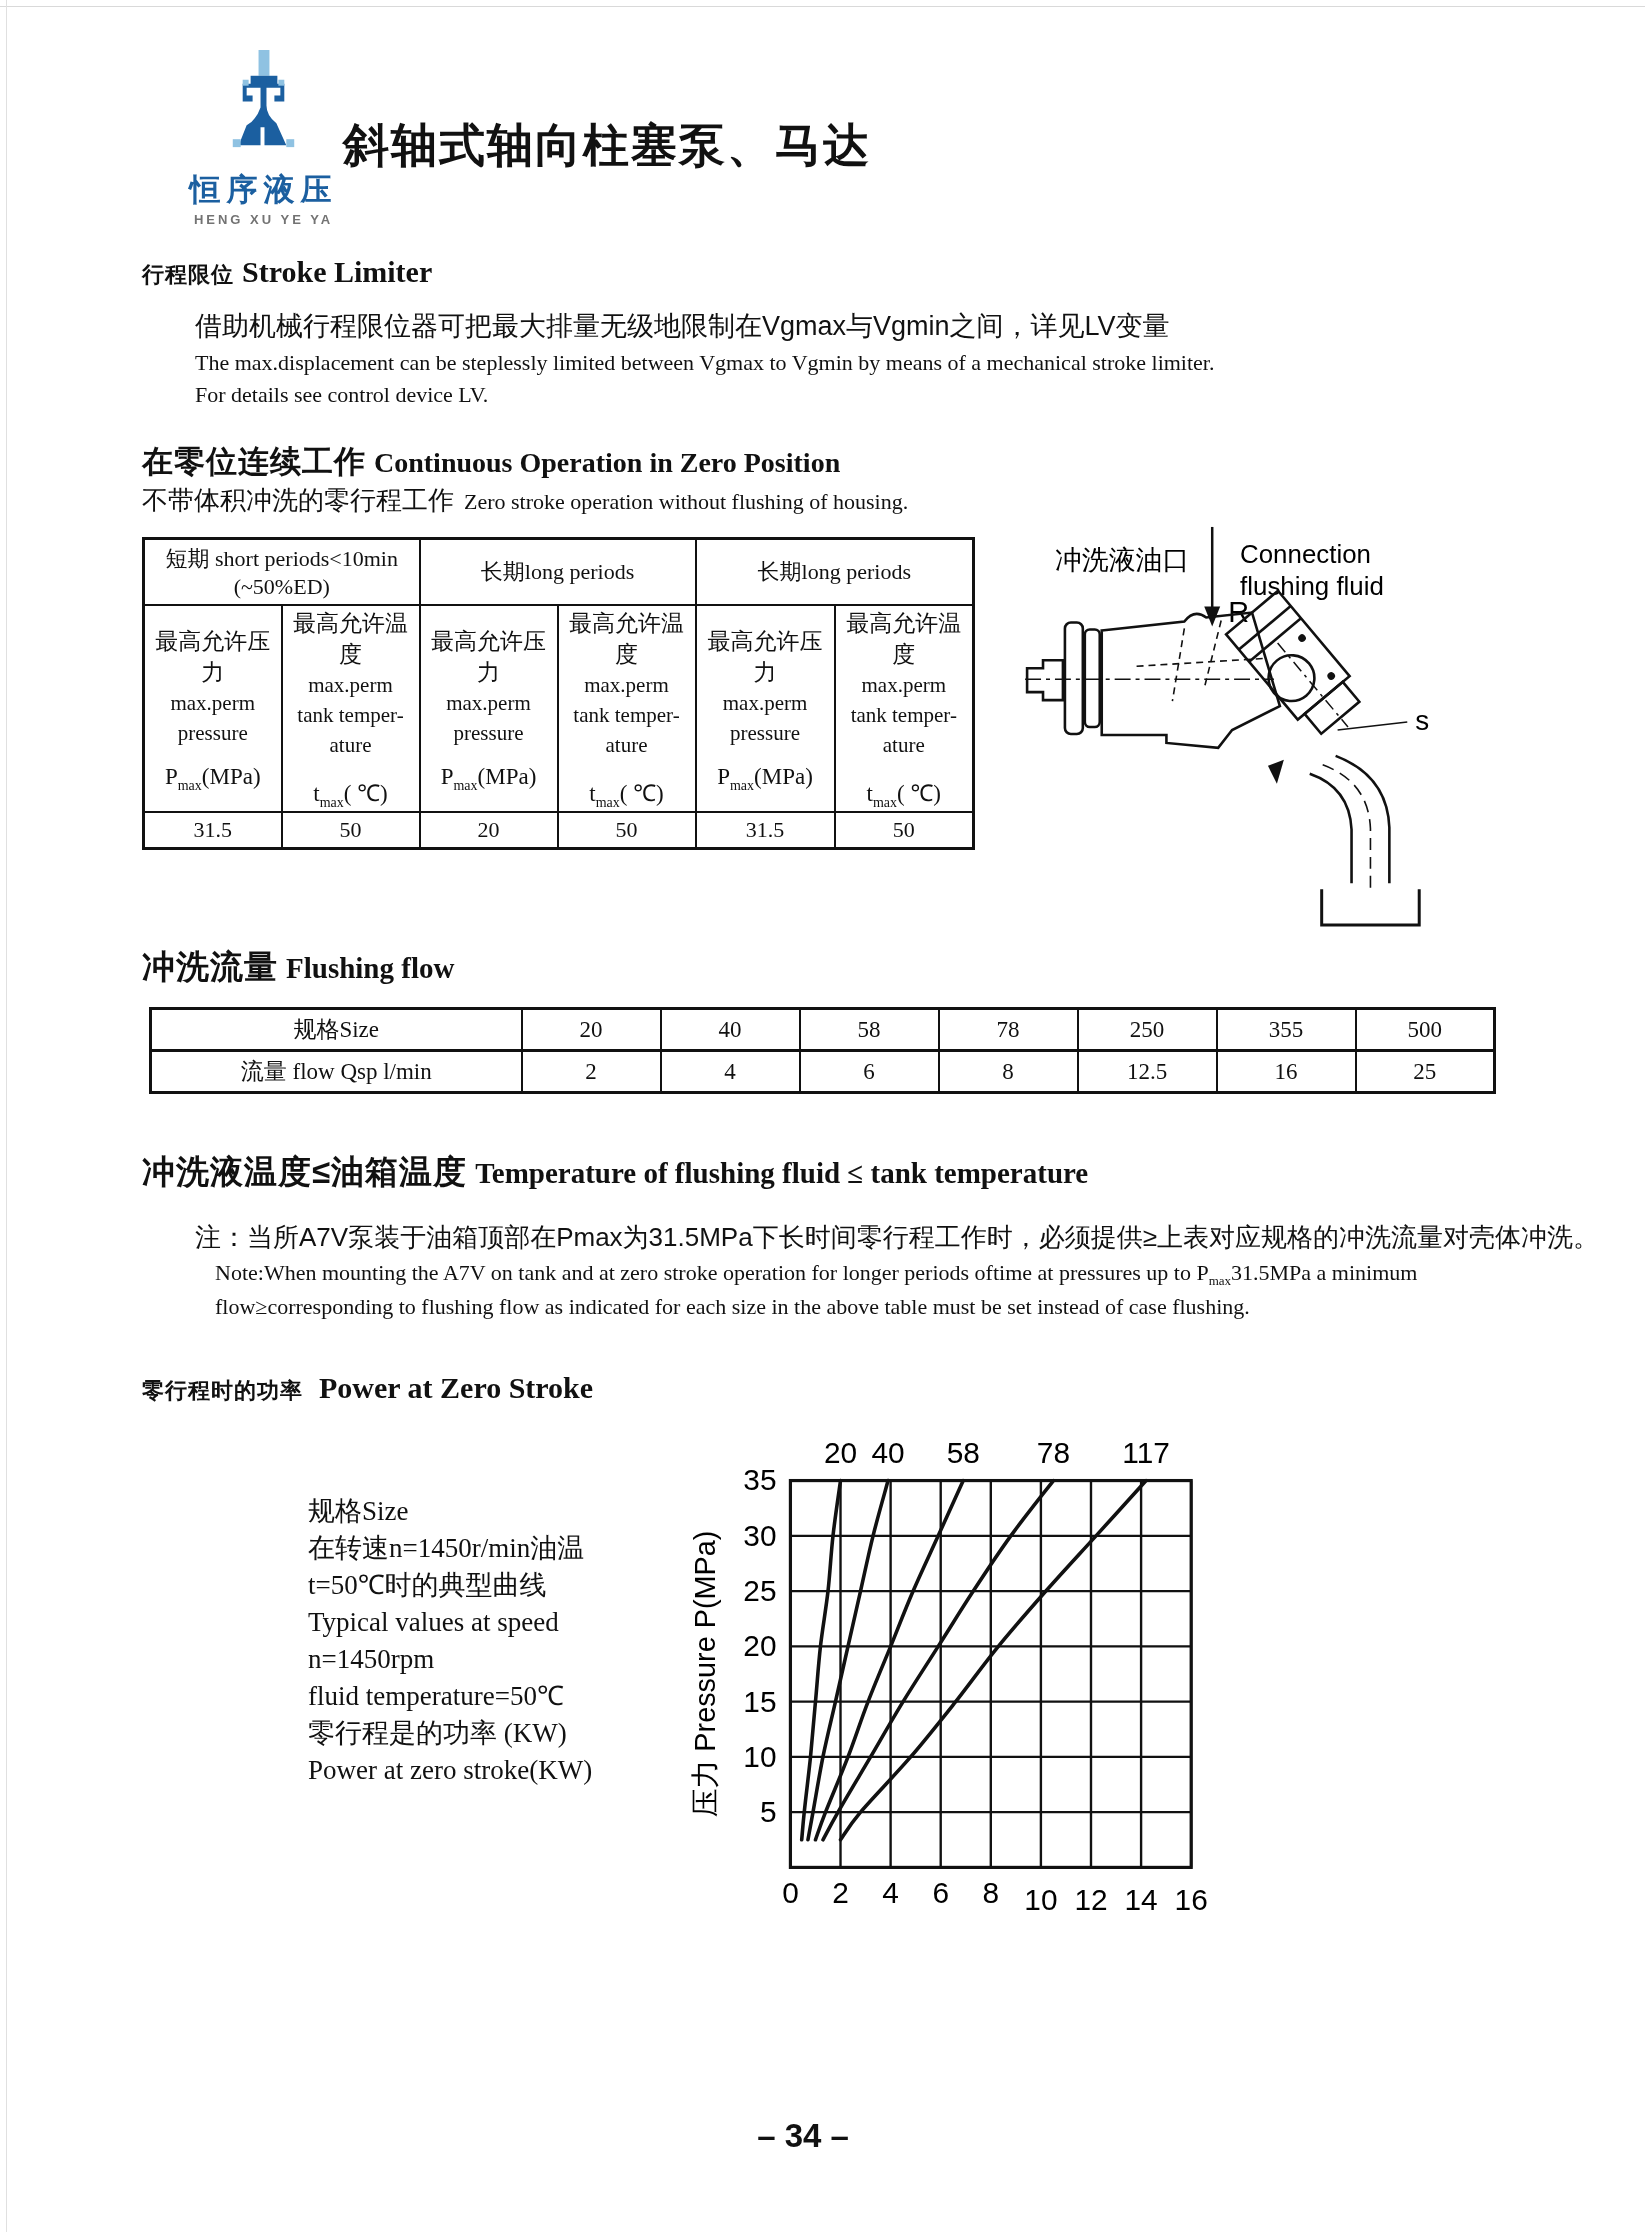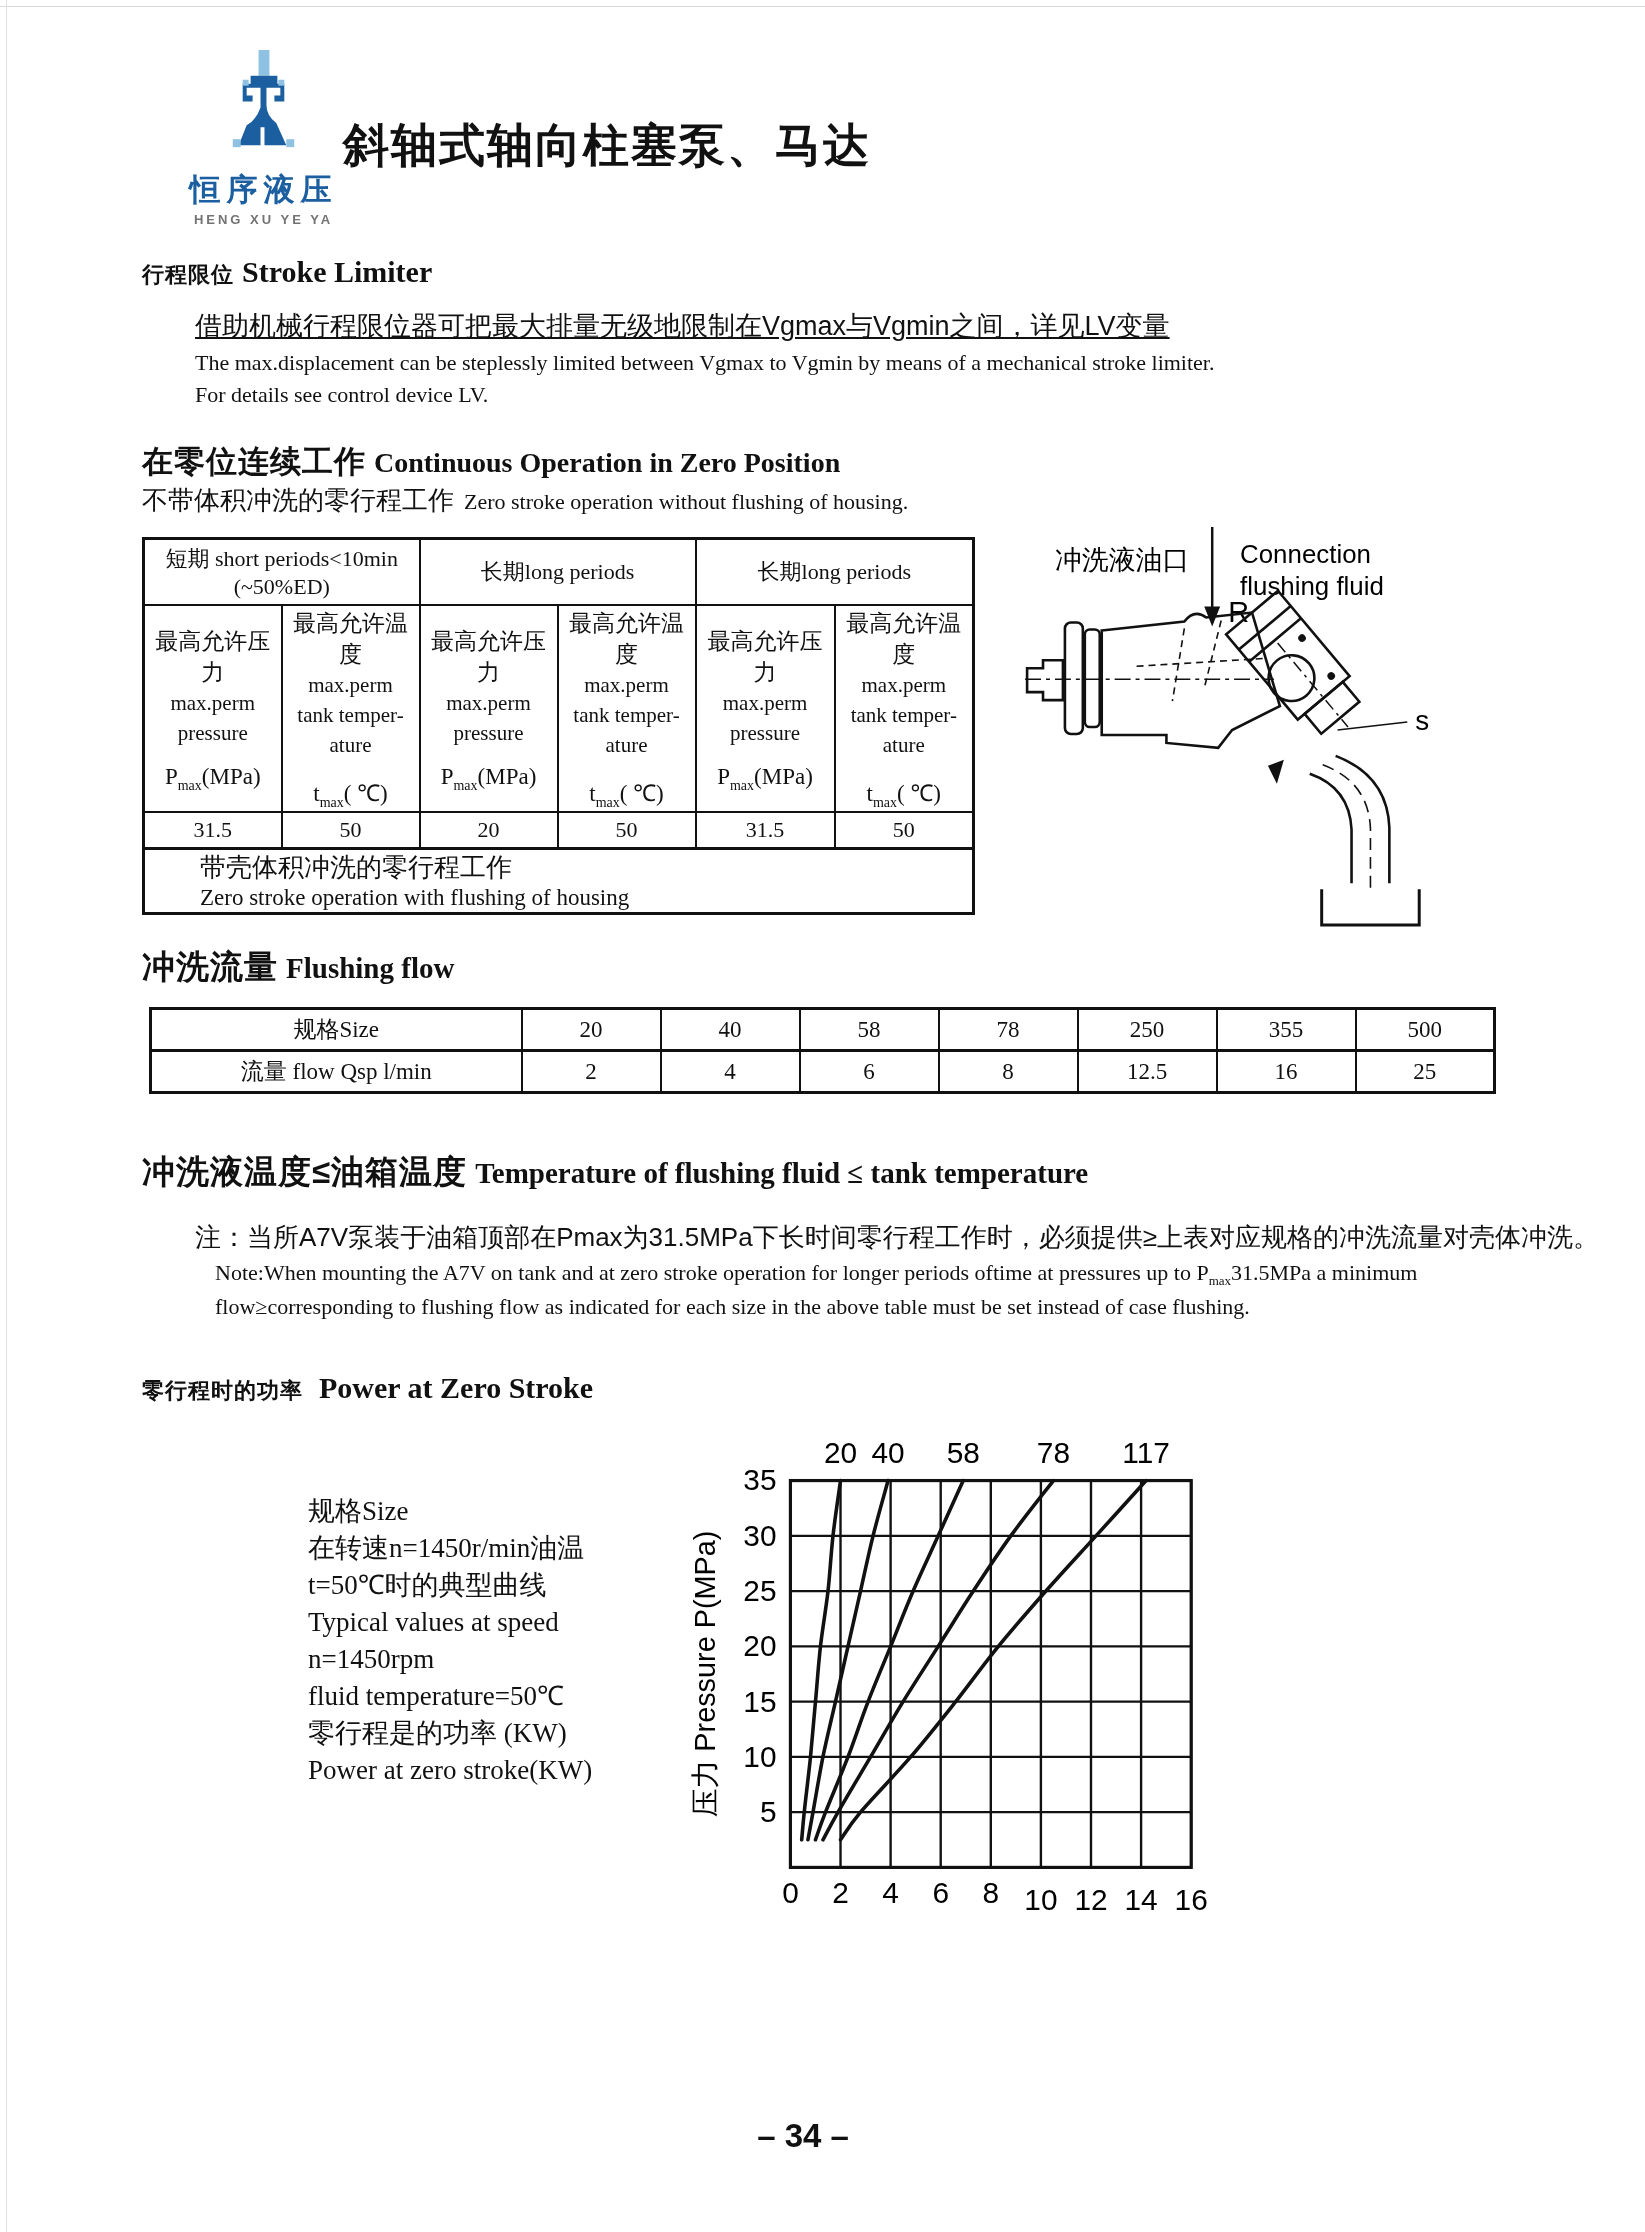--- a/index.html
+++ b/index.html
@@ -72,21 +72,21 @@
     <div class="logo-cn">恒序液压</div>
     <div class="logo-en">HENG XU YE YA</div>
   </div>
 
   <div class="abs page-title">斜轴式轴向柱塞泵、马达</div>
 
   <div class="abs h-row" style="left:142px;top:255px;">
     <span class="h-cn">行程限位</span>
     <span class="h-en">Stroke Limiter</span>
   </div>
-  <div class="abs cn-text" style="left:195px;top:308px;text-decoration:underline;">借助机械行程限位器可把最大排量无级地限制在Vgmax与Vgmin之间，详见LV变量</div>
+  <div class="abs cn-text" style="left:195px;top:308px;">借助机械行程限位器可把最大排量无级地限制在Vgmax与Vgmin之间，详见LV变量</div>
   <div class="abs en-text" style="left:195px;top:350px;">The max.displacement can be steplessly limited between Vgmax to Vgmin by means of a mechanical stroke  limiter.</div>
   <div class="abs en-text" style="left:195px;top:382px;">For details see control device LV.</div>
 
   <div class="abs h-row" style="left:142px;top:441px;">
     <span class="h-cn" style="font-size:31px;">在零位连续工作</span>
     <span class="h-en" style="font-size:28px;">Continuous Operation in Zero Position</span>
   </div>
   <div class="abs h-row" style="left:142px;top:483px;">
     <span class="cn-text" style="font-size:26px;">不带体积冲洗的零行程工作</span>
     <span class="en-text" style="margin-left:10px;">Zero stroke operation without flushing of housing.</span>
@@ -155,26 +155,20 @@
         <div class="formula"><span>t</span><sub>max</sub><span>( ℃)</span></div>
       </td>
     </tr>
     <tr class="r3">
       <td>31.5</td>
       <td>50</td>
       <td>20</td>
       <td>50</td>
       <td>31.5</td>
       <td>50</td>
-    </tr>
-    <tr class="r4">
-      <td colspan="6">
-        <div class="cn">带壳体积冲洗的零行程工作</div>
-        <div class="en">Zero stroke operation with flushing of housing</div>
-      </td>
     </tr>
     </tbody>
   </table>
 
   <svg class="abs" style="left:1017px;top:517px;" width="478" height="418" viewBox="0 0 480 420">
     <text x="38" y="52" font-size="27" aria-label="冲洗液油口"><tspan id="dg-cn">冲洗液油口</tspan></text>
     <text x="224" y="46" font-size="26"><tspan id="dg-en1">Connection</tspan></text>
     <text x="224" y="78" font-size="26"><tspan id="dg-en2">flushing fluid</tspan></text>
 
     <g>

